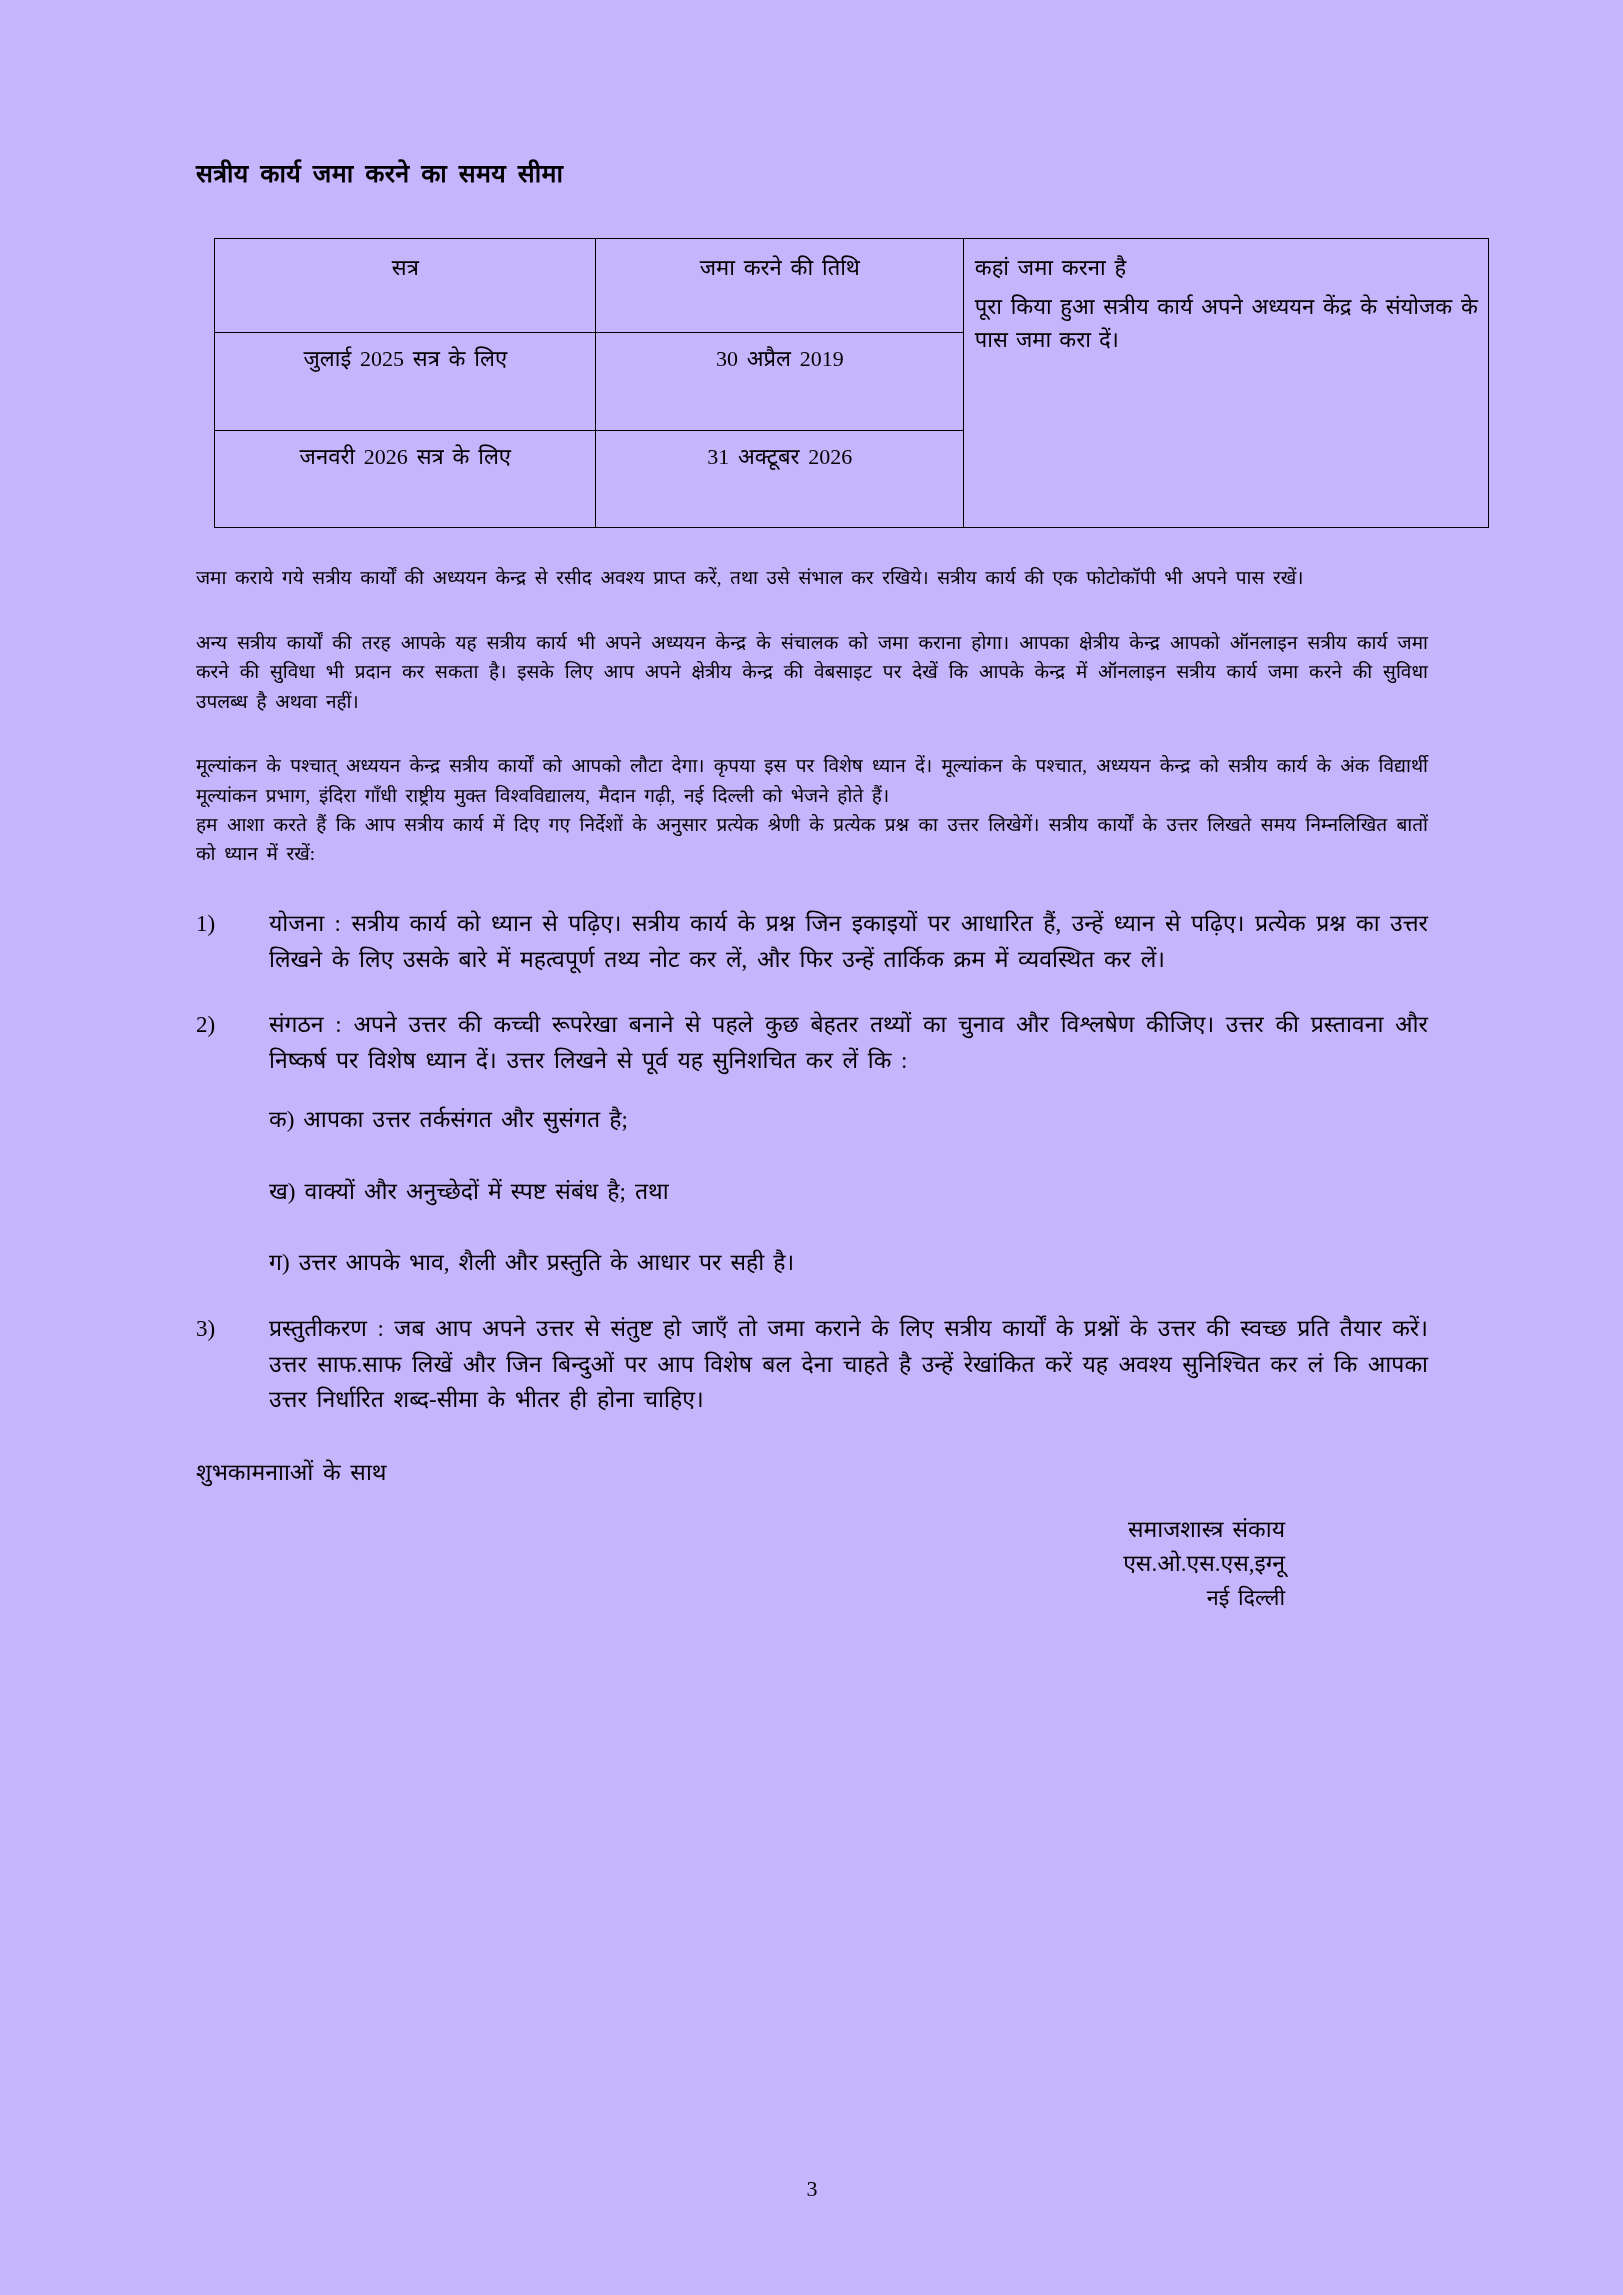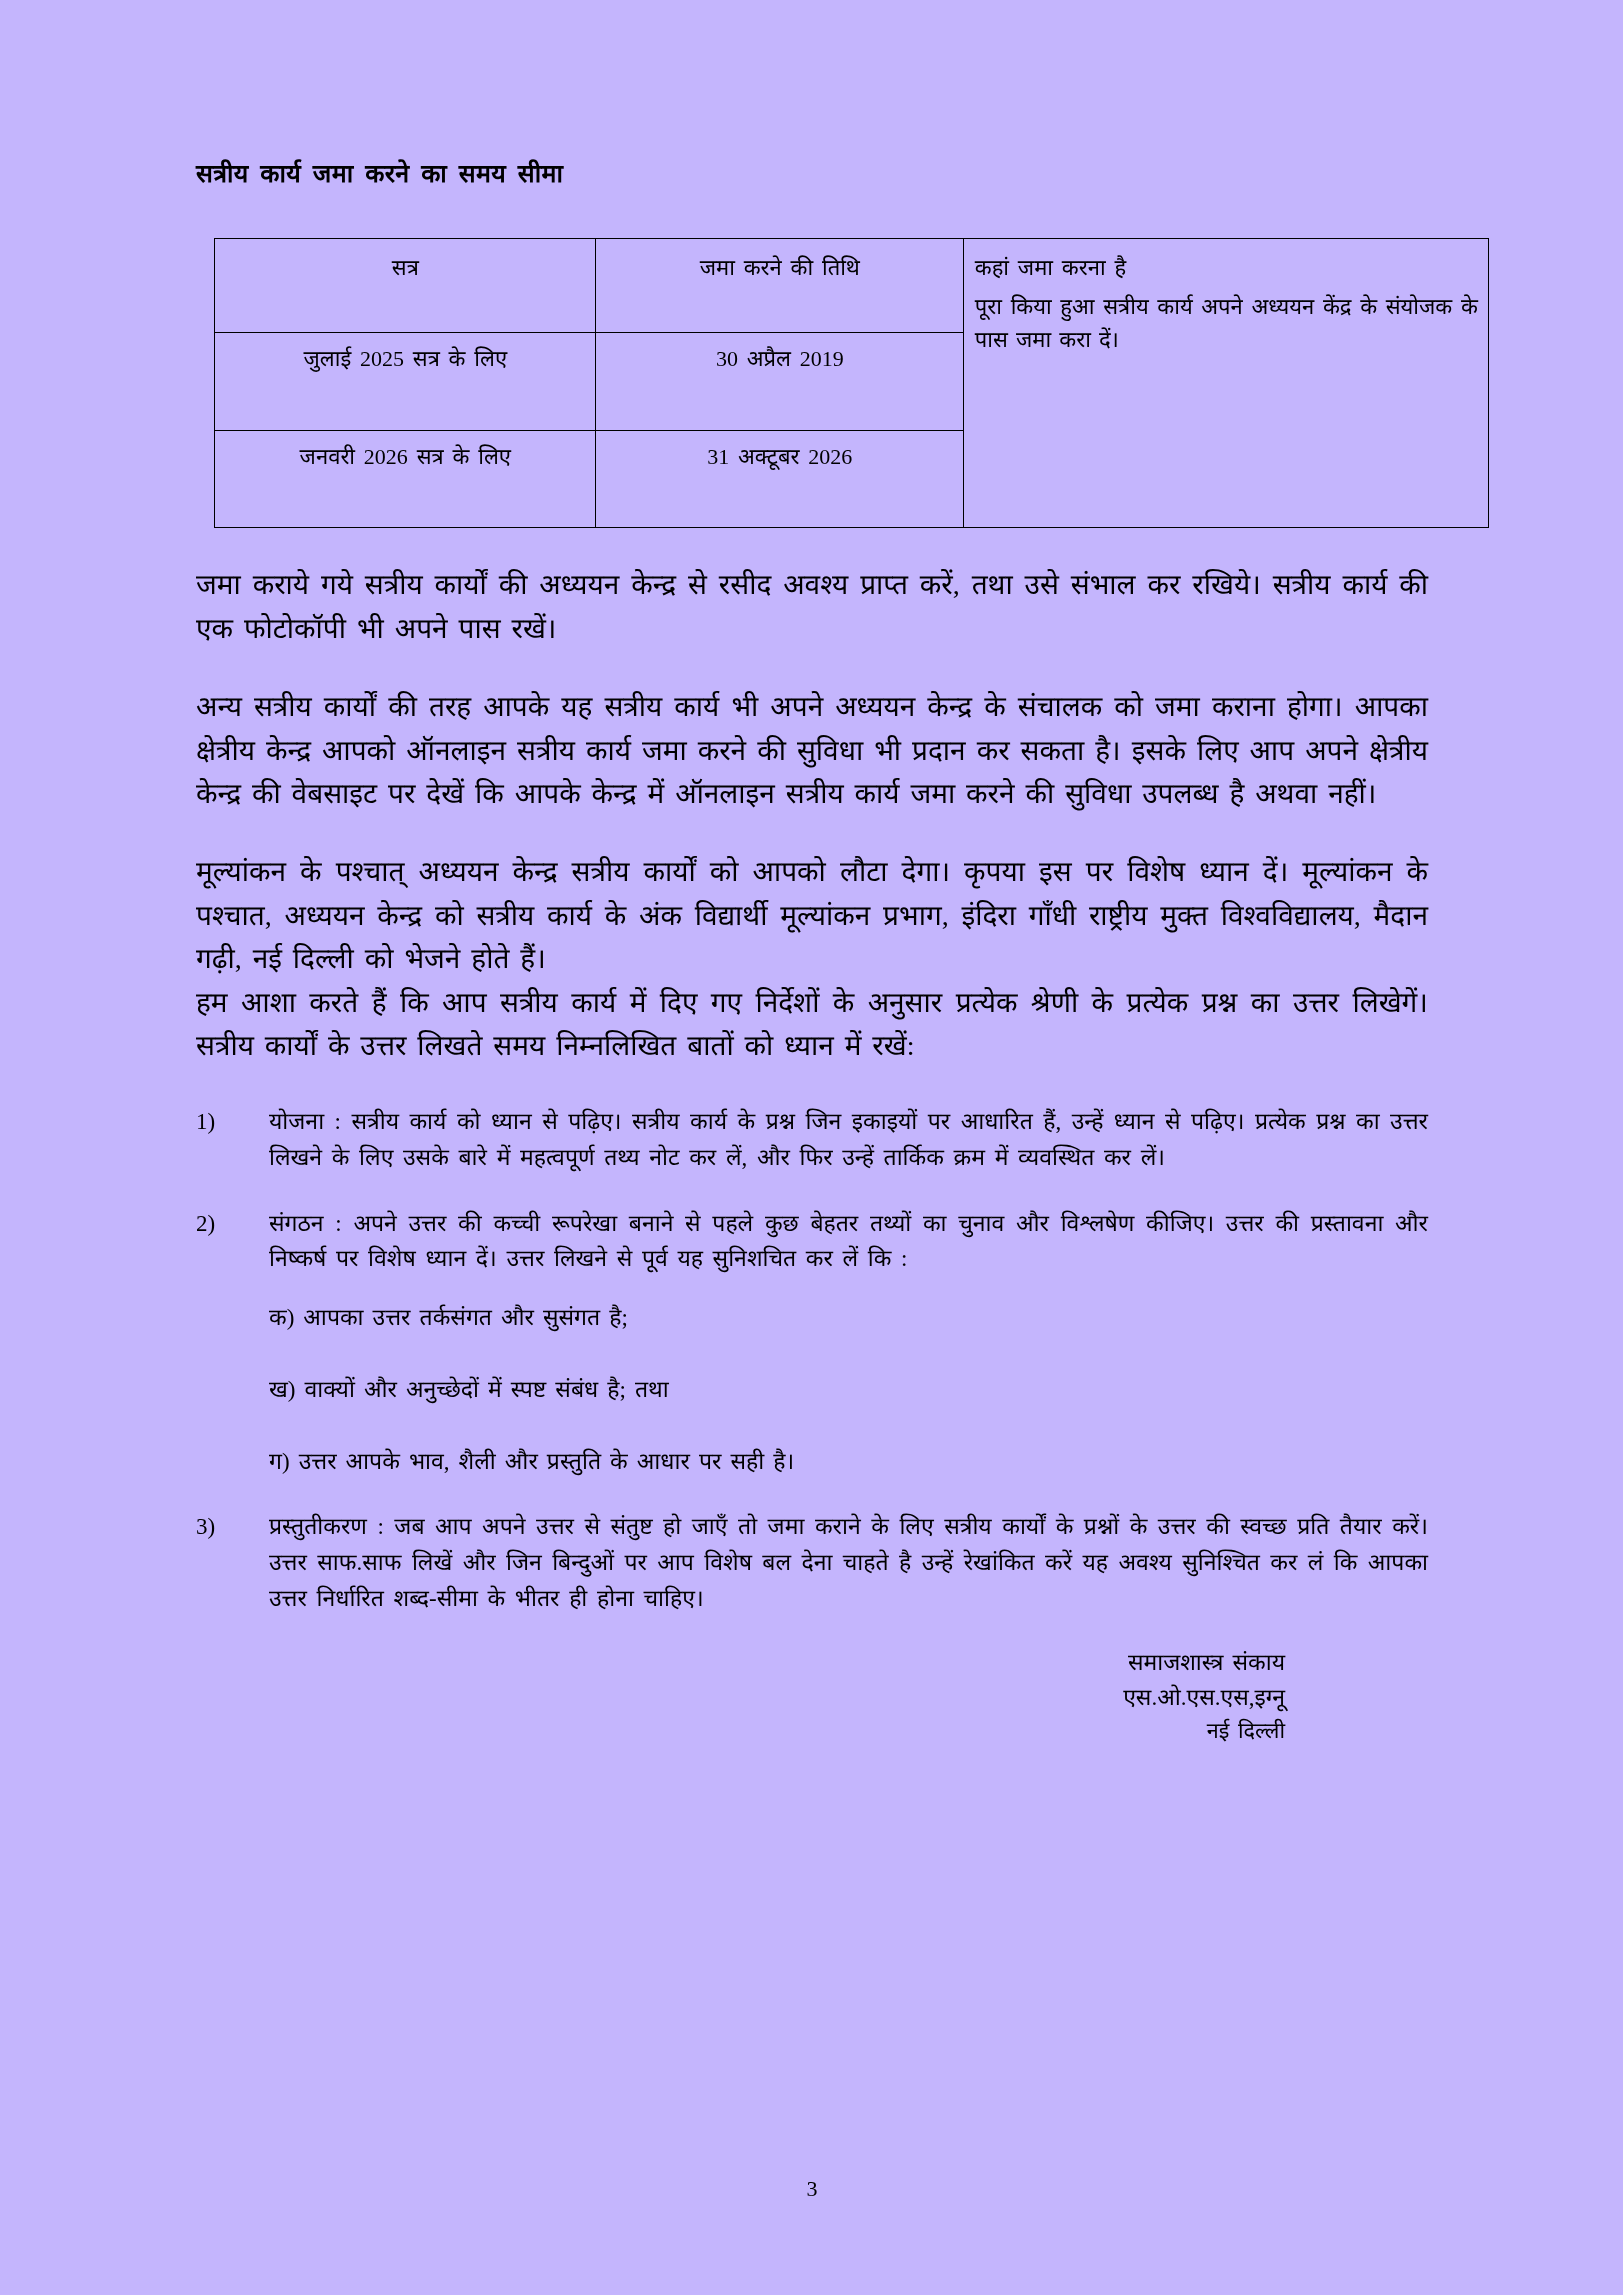--- a/index.html
+++ b/index.html
@@ -57,21 +57,21 @@
     height: 77px;
   }
   .merged-inner {
     text-align: justify;
     text-align-last: left;
     word-spacing: 2.6px;
   }
 
   
   .para {
-    font-size: 28px;
+    font-size: 19px;
     line-height: 1.55;
     text-align: justify;
     text-align-last: left;
     word-spacing: 3.9px;
     margin: 16px 0 0 0;
   }
   .para.tight { margin-top: 0; }
   .para.gap-lg { margin-top: 35px; }
 
   
@@ -191,20 +191,21 @@
 
     <div class="numitem">
       <div class="marker">3)</div>
       <div class="content">
         <div>प्रस्तुतीकरण : जब आप अपने उत्तर से संतुष्ट हो जाएँ तो जमा कराने के लिए सत्रीय कार्यों के प्रश्नों के उत्तर की स्वच्छ प्रति तैयार करें। उत्तर साफ.साफ लिखें और जिन बिन्दुओं पर आप विशेष बल देना चाहते है उन्हें रेखांकित करें यह अवश्य सुनिश्चित कर लं कि आपका उत्तर निर्धारित शब्द-सीमा के भीतर ही होना चाहिए।</div>
       </div>
     </div>
 
   </div>
 
+  <div class="closing">शुभकामनााओं के साथ</div>
 
   <div class="signature">
     <span class="sig-line">समाजशास्त्र संकाय</span>
     <span class="sig-line">एस.ओ.एस.एस,इग्नू</span>
     <span class="sig-line small">नई दिल्ली</span>
   </div>
 
   <div class="page-number">3</div>
 
 </div>

